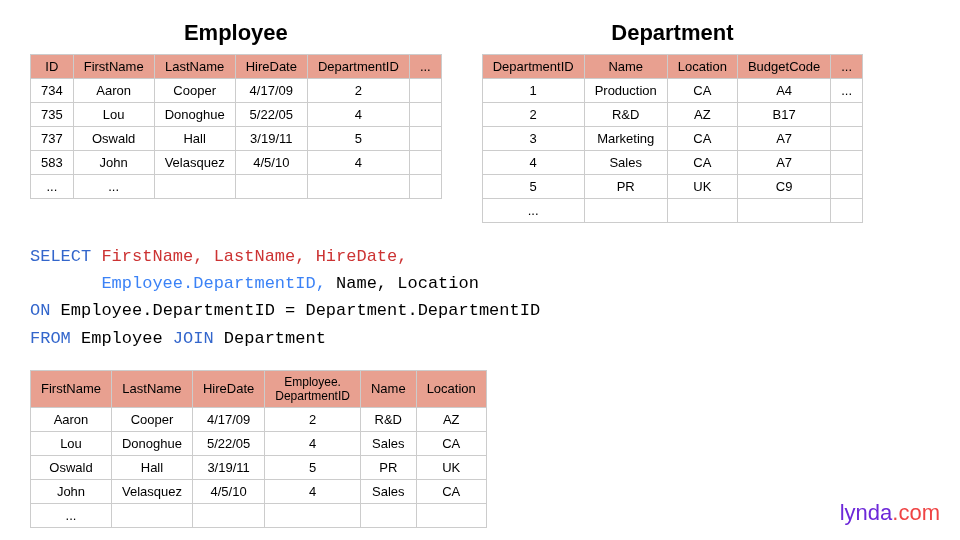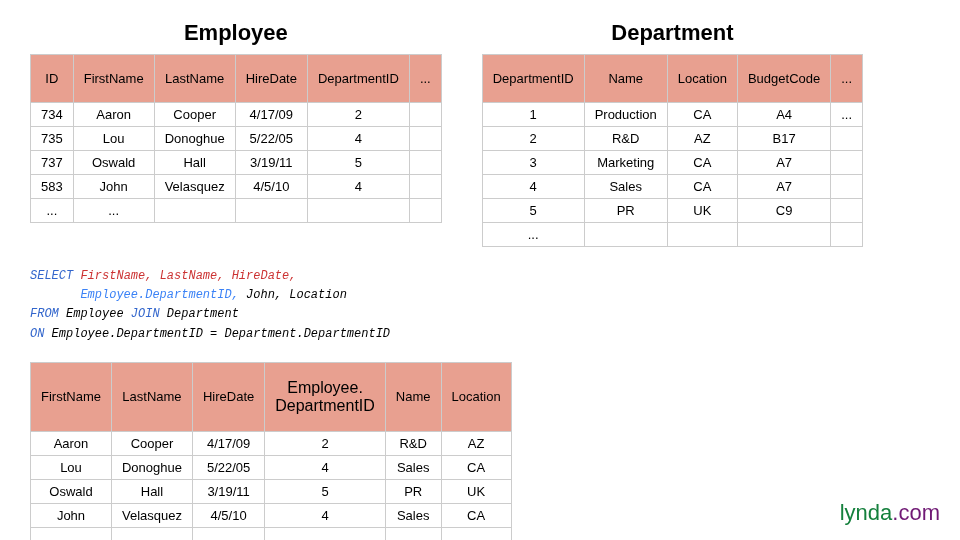--- a/index.html
+++ b/index.html
@@ -37,21 +37,21 @@
     }
 
     table {
       border-collapse: collapse;
       font-size: 13px;
     }
 
     table th {
       background-color: #e8a090;
       border: 1px solid #ccc;
-      padding: 16px 10px;
+      padding: 4px 10px;
       text-align: center;
       font-weight: normal;
       color: #000;
     }
 
     table td {
       border: 1px solid #ccc;
       padding: 4px 10px;
       text-align: center;
       color: #000;
@@ -59,25 +59,24 @@
     }
 
     
     .result-table th {
       background-color: #e8a090;
     }
 
     
     .sql-section {
       font-family: 'Courier New', monospace;
-      font-size: 12px;
+      font-size: 17px;
       line-height: 1.6;
       margin-bottom: 18px;
       color: #000;
-      font-style: italic;
     }
 
     .sql-highlight-blue {
       color: #3366cc;
     }
 
     
     .result-section {
       display: flex;
       flex-direction: column;
@@ -224,42 +223,42 @@
 
   </div>
 
   <div class="sql-section">
     <div>
       <span class="sql-highlight-blue">SELECT</span>
       <span style="color:#cc3333;"> FirstName, LastName, HireDate,</span>
     </div>
     <div>
       <span style="color:#3b82f6;">&nbsp;&nbsp;&nbsp;&nbsp;&nbsp;&nbsp;&nbsp;Employee.DepartmentID,</span>
-      <span style="color:#000;"> John, Location</span>
+      <span style="color:#000;"> Name, Location</span>
+    </div>
+    <div>
+      <span class="sql-highlight-blue">ON</span>
+      <span style="color:#000;"> Employee.DepartmentID = Department.DepartmentID</span>
     </div>
     <div>
       <span class="sql-highlight-blue">FROM</span>
       <span style="color:#000;"> Employee </span>
       <span class="sql-highlight-blue">JOIN</span>
       <span style="color:#000;"> Department</span>
     </div>
-    <div>
-      <span class="sql-highlight-blue">ON</span>
-      <span style="color:#000;"> Employee.DepartmentID = Department.DepartmentID</span>
-    </div>
   </div>
 
   <div class="result-section">
     <table class="result-table">
       <thead>
         <tr>
           <th>FirstName</th>
           <th>LastName</th>
           <th>HireDate</th>
-          <th style="font-size:16px;">Employee.<br>DepartmentID</th>
+          <th style="font-size:12px;">Employee.<br>DepartmentID</th>
           <th>Name</th>
           <th>Location</th>
         </tr>
       </thead>
       <tbody>
         <tr>
           <td>Aaron</td>
           <td>Cooper</td>
           <td>4/17/09</td>
           <td>2</td>
@@ -298,14 +297,14 @@
           <td></td>
           <td></td>
         </tr>
       </tbody>
     </table>
   </div>
 
 </div>
 
 <div class="watermark">
-  <span style="color:#15803d;margin-top:44px;">lynda</span><span style="color:#701a75;">.com</span>
+  <span style="color:#6d28d9;margin-top:44px;">lynda</span><span style="color:#ef4444;">.com</span>
 </div>
 
 </body></html>

